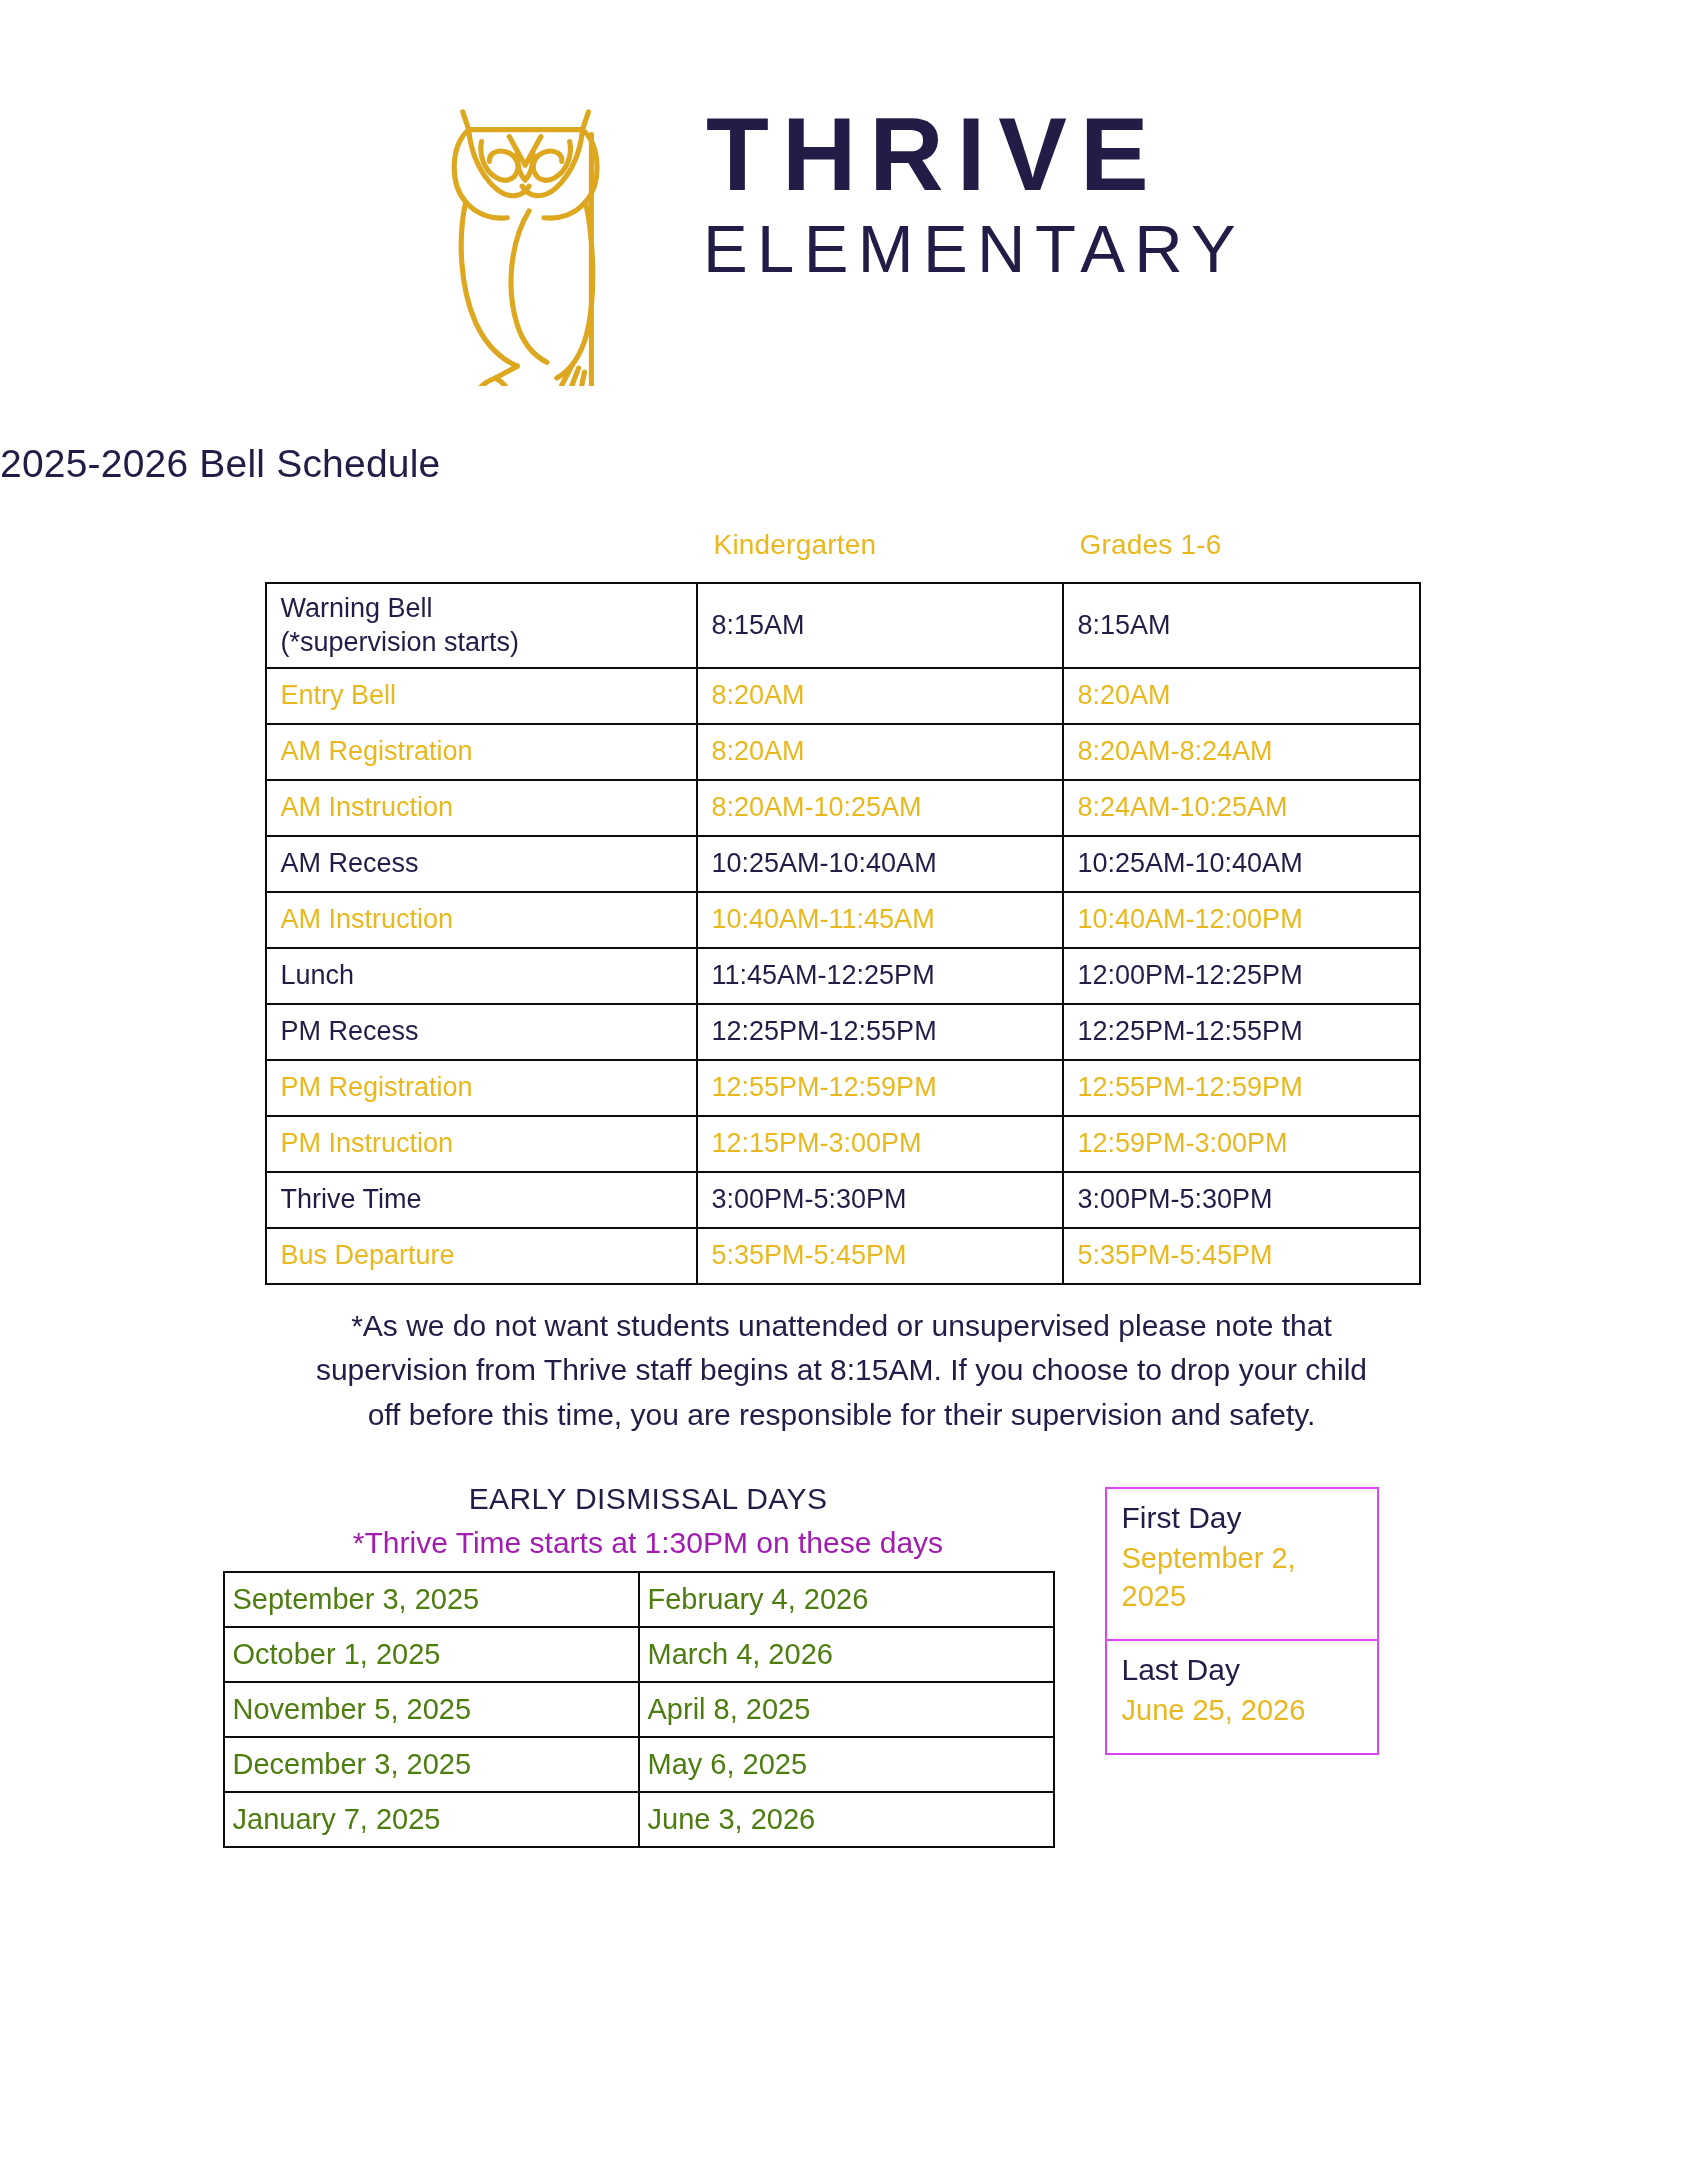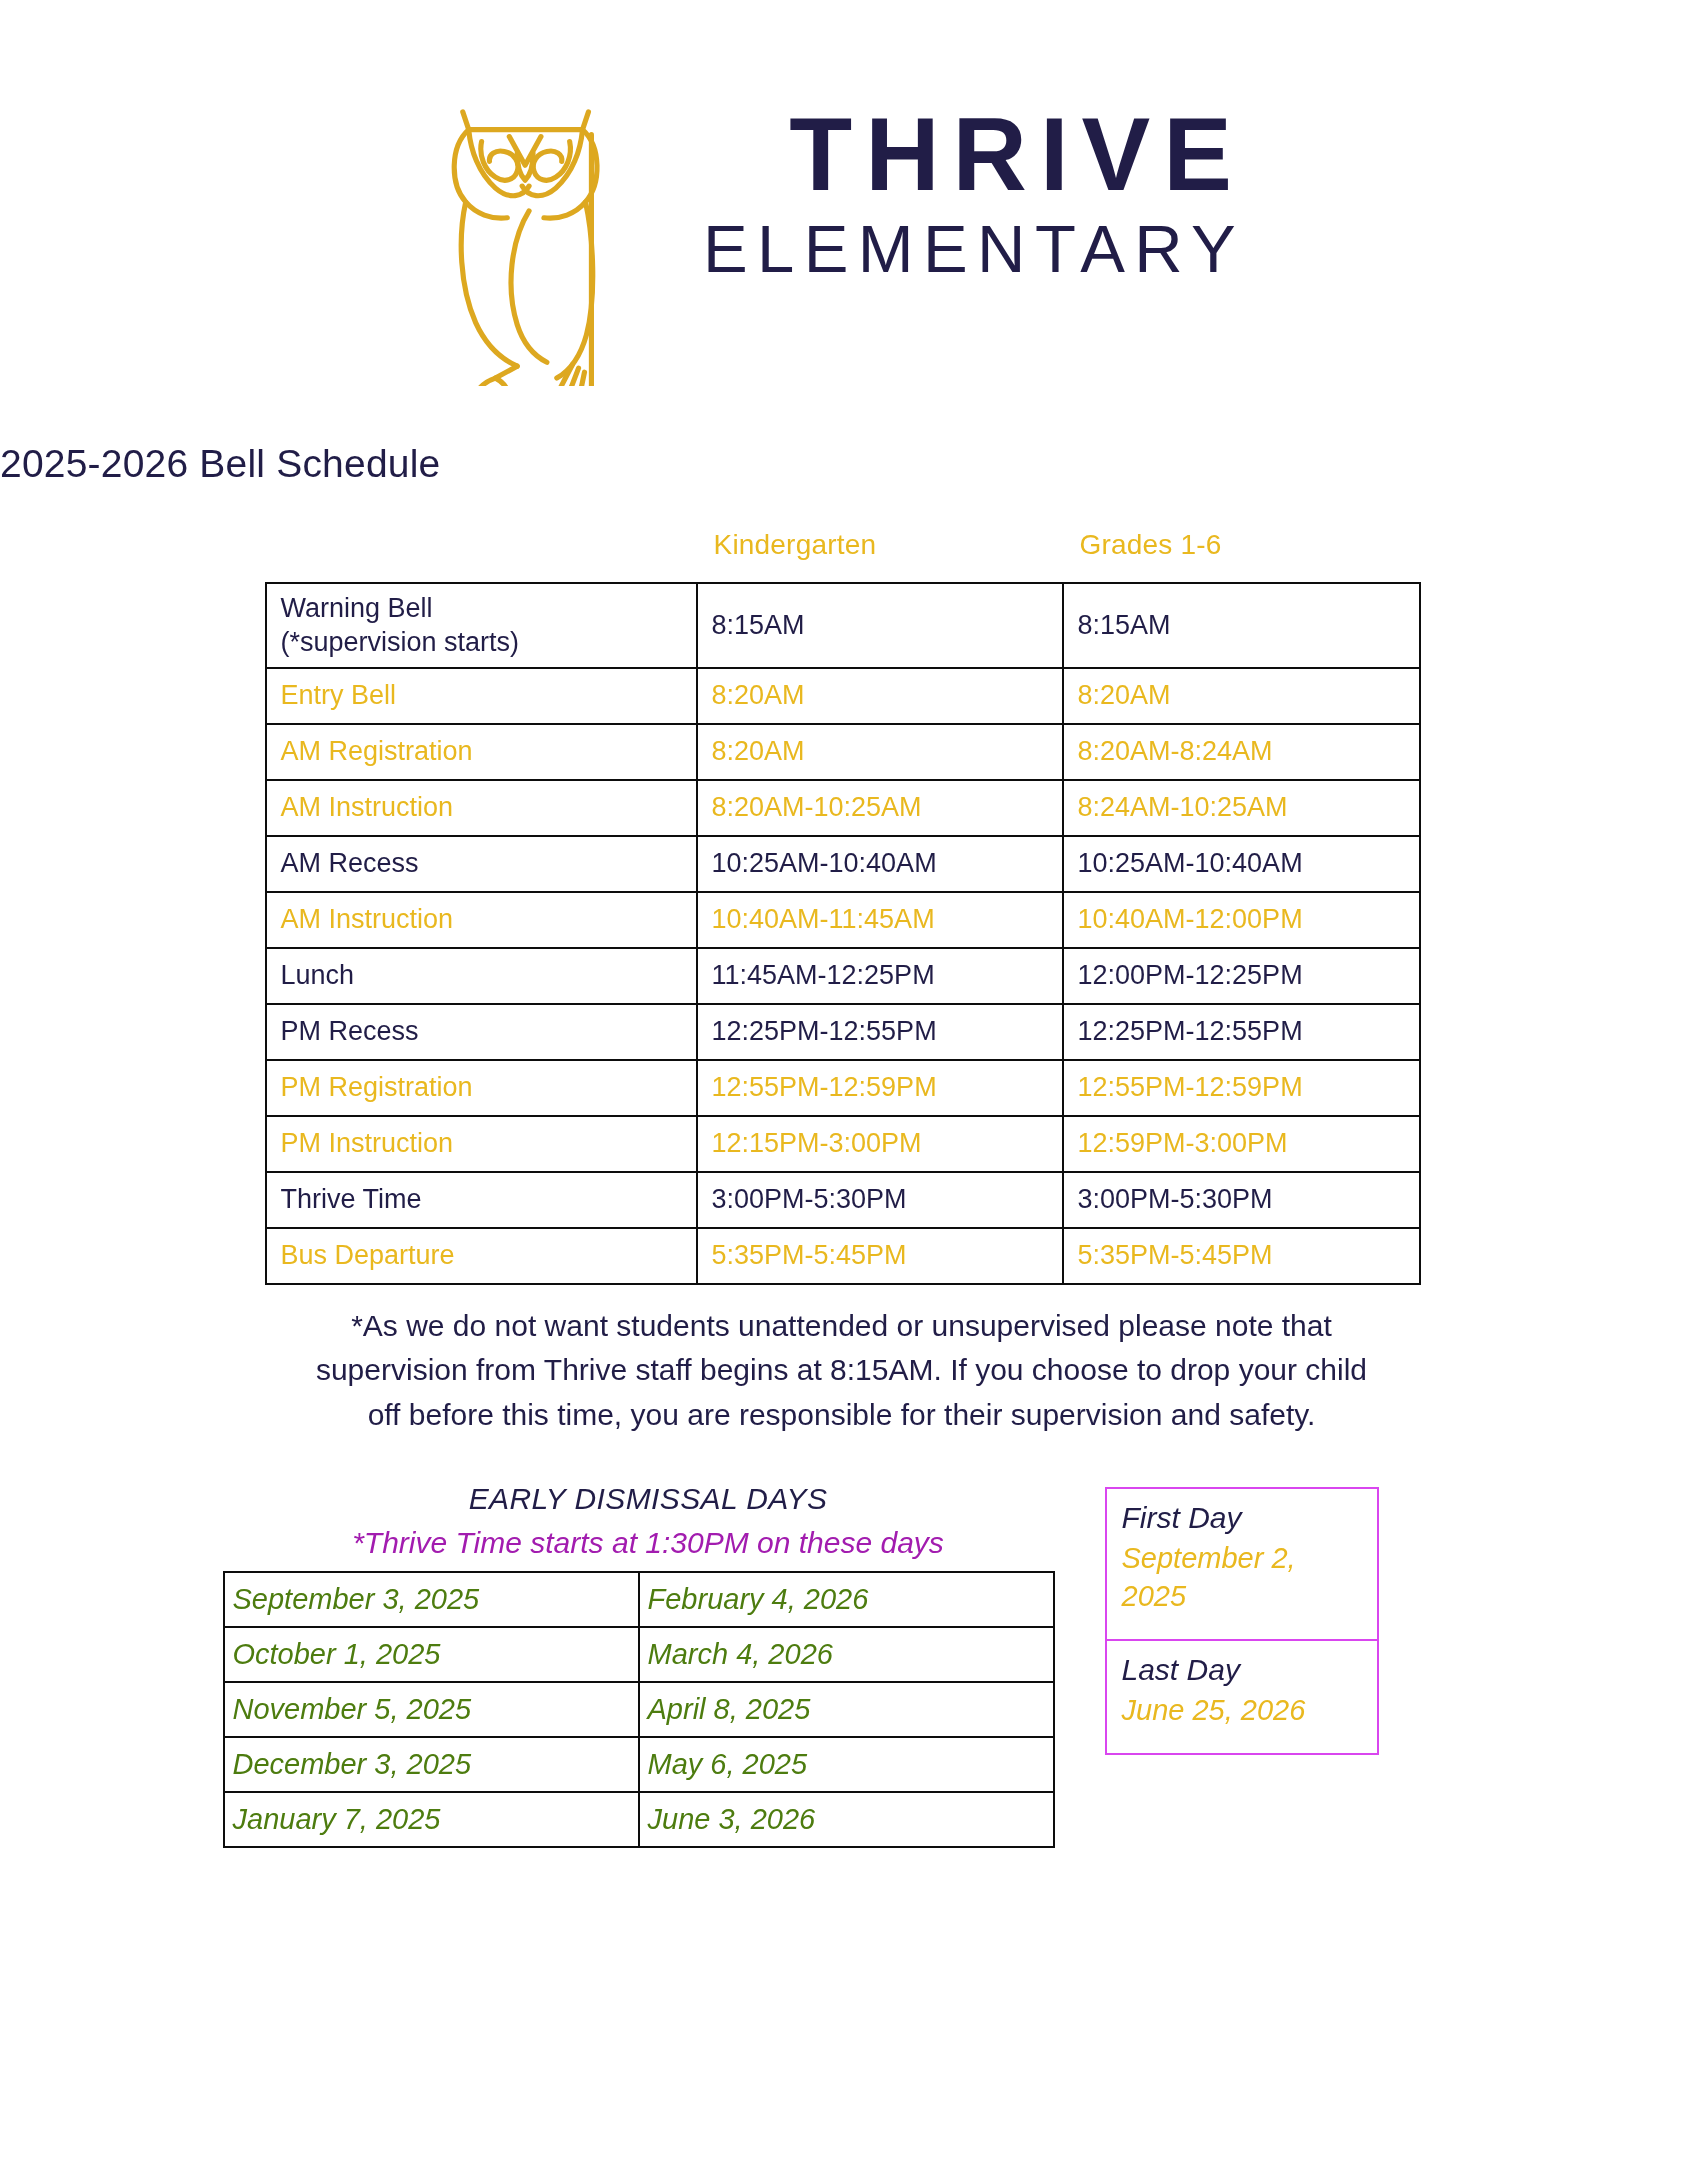--- a/index.html
+++ b/index.html
@@ -33,21 +33,21 @@
   }
   .owl-mark {
     width: 198px;
     height: 287px;
     flex: 0 0 auto;
     margin-top: 4px;
   }
   .wordmark {
     display: flex;
     flex-direction: column;
-    align-items: flex-end;
+    align-items: flex-start;
     margin-top: 8px;
   }
   .wordmark-top {
     font-size: 103px;
     font-weight: 700;
     letter-spacing: 13px;
     line-height: 1.0;
     color: #211d47;
     text-indent: 13px;
   }
@@ -125,21 +125,20 @@
     color: #211d47;
   }
 
   
   .lower {
     position: relative;
     width: 1238px;
     margin: 44px auto 8px auto;
     display: flex;
     align-items: flex-start;
-    font-style: italic;
   }
   .lower-left {
     width: 837px;
     flex: 0 0 auto;
   }
   .ed-title {
     text-align: center;
     font-size: 30px;
     color: #211d47;
     letter-spacing: 0.4px;

